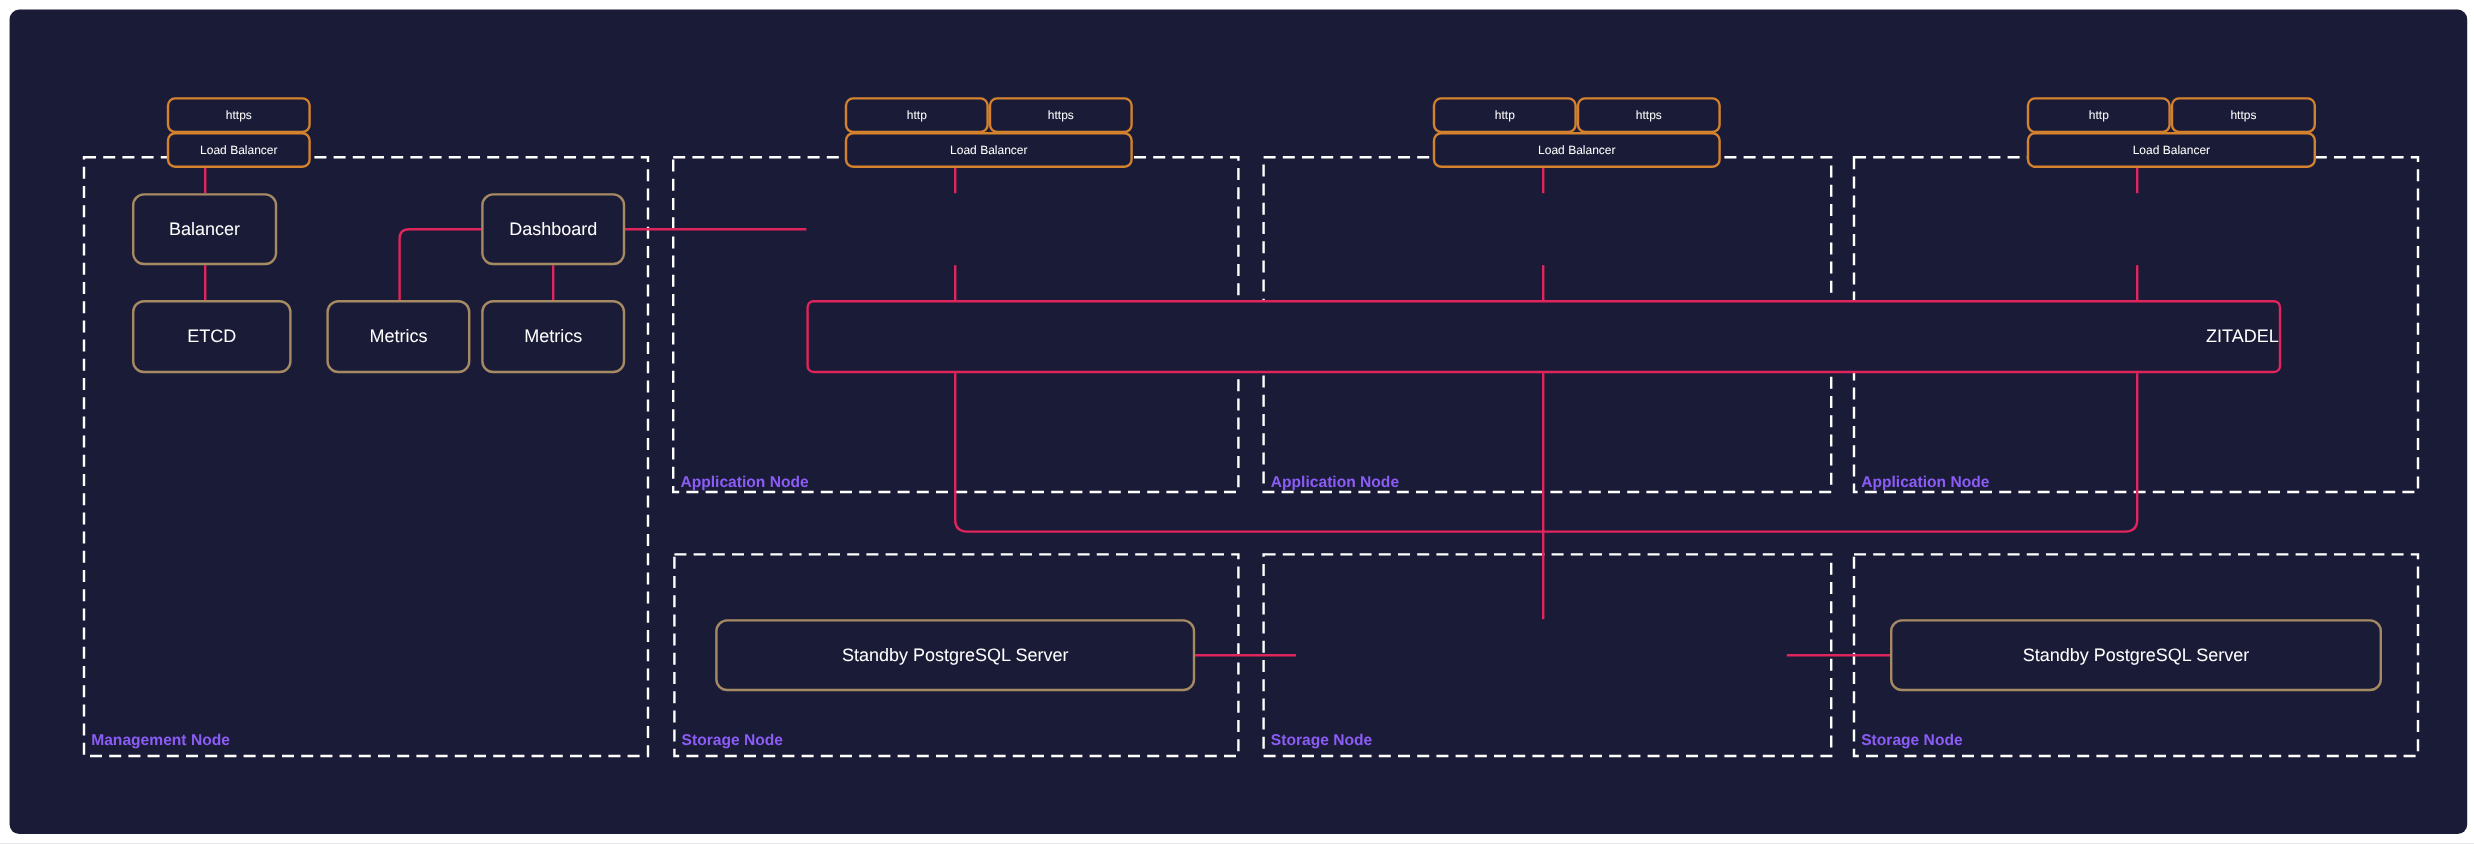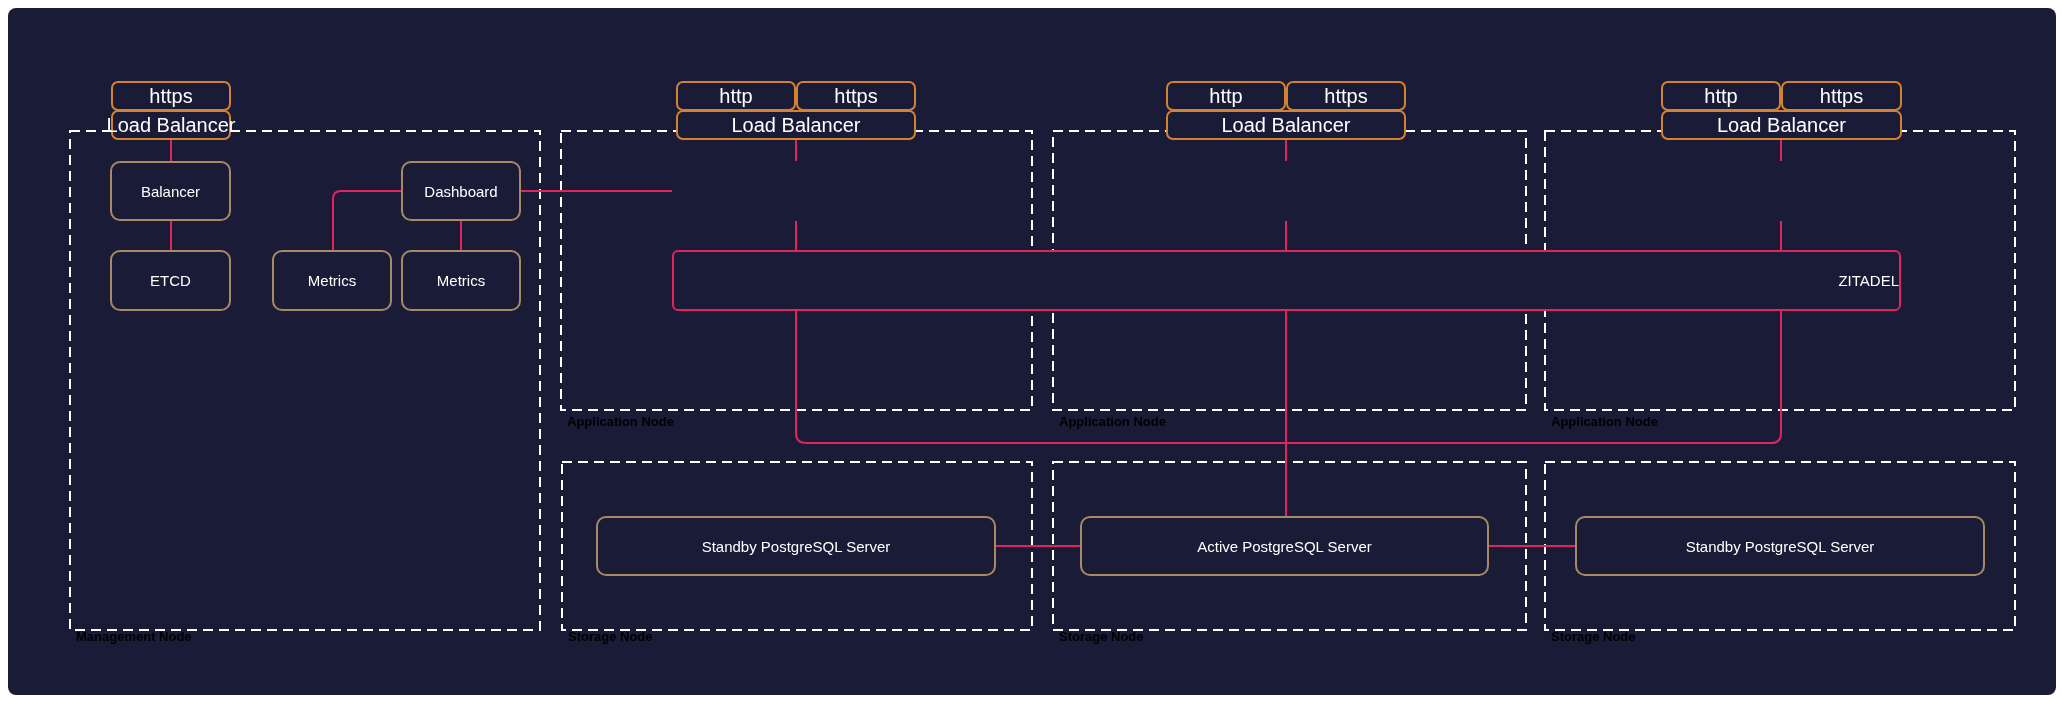--- a/index.html
+++ b/index.html
@@ -6,29 +6,29 @@
   .stage{
     position:relative;width:2062px;height:703px;background:#ffffff;overflow:hidden;
     font-family:"Liberation Sans", sans-serif;
   }
   .canvas{
     position:absolute;left:8px;top:8px;width:2048px;height:687px;
     background:#1a1b36;border-radius:8px;
   }
   svg.layer{position:absolute;left:0;top:0;width:2062px;height:703px;z-index:1;}
   .container-label{
-    position:absolute;z-index:2;color:#000000;font-size:13px;font-weight:bold;
-    white-space:nowrap;line-height:16px;margin-top:20px;
+    position:absolute;z-index:2;color:#8b5cf6;font-size:13px;font-weight:bold;
+    white-space:nowrap;line-height:16px;
   }
   .node{
     position:absolute;z-index:3;background:#1a1b36;border:2px solid #a68a64;
     border-radius:10px;display:flex;align-items:center;justify-content:center;
     color:#ffffff;font-size:15px;box-sizing:border-box;white-space:nowrap;
   }
-  .node.orange{border-color:#d5822f;border-radius:7px;font-size:20px;}
+  .node.orange{border-color:#d5822f;border-radius:7px;font-size:10px;margin-left:28px;}
   .node.crimson{border-color:#e0245c;border-radius:6px;justify-content:flex-end;}
 </style>
 </head>
 <body>
 
 <div class="stage">
   <div class="canvas"></div>
 
   <svg class="layer" viewBox="0 0 2062 703">
 
@@ -73,21 +73,21 @@
   <div class="node orange" style="left:111px;top:81px;width:120px;height:30px;">
       <span>https</span>
     </div>
   <div class="node orange" style="left:111px;top:110px;width:120px;height:30px;">
       <span>Load Balancer</span>
     </div>
 
   <div class="node" style="left:110px;top:161px;width:121px;height:60px;">
       <span>Balancer</span>
     </div>
-  <div class="node" style="left:110px;top:250px;width:121px;height:61px;">
+  <div class="node" style="left:110px;top:250px;width:133px;height:61px;">
       <span>ETCD</span>
     </div>
   <div class="node" style="left:272px;top:250px;width:120px;height:61px;">
       <span>Metrics</span>
     </div>
   <div class="node" style="left:401px;top:250px;width:120px;height:61px;">
       <span>Metrics</span>
     </div>
   <div class="node" style="left:401px;top:161px;width:120px;height:60px;">
       <span>Dashboard</span>
@@ -123,19 +123,16 @@
       <span>Load Balancer</span>
     </div>
 
   <div class="node crimson" style="left:672px;top:250px;width:1229px;height:61px;">
       <span>ZITADEL</span>
     </div>
 
   <div class="node" style="left:596px;top:516px;width:400px;height:60px;">
       <span>Standby PostgreSQL Server</span>
     </div>
-  <div class="node" style="left:1080px;top:516px;width:409px;height:60px;">
-      <span>Active PostgreSQL Server</span>
-    </div>
   <div class="node" style="left:1575px;top:516px;width:410px;height:60px;">
       <span>Standby PostgreSQL Server</span>
     </div>
 </div>
 
 </body></html>

